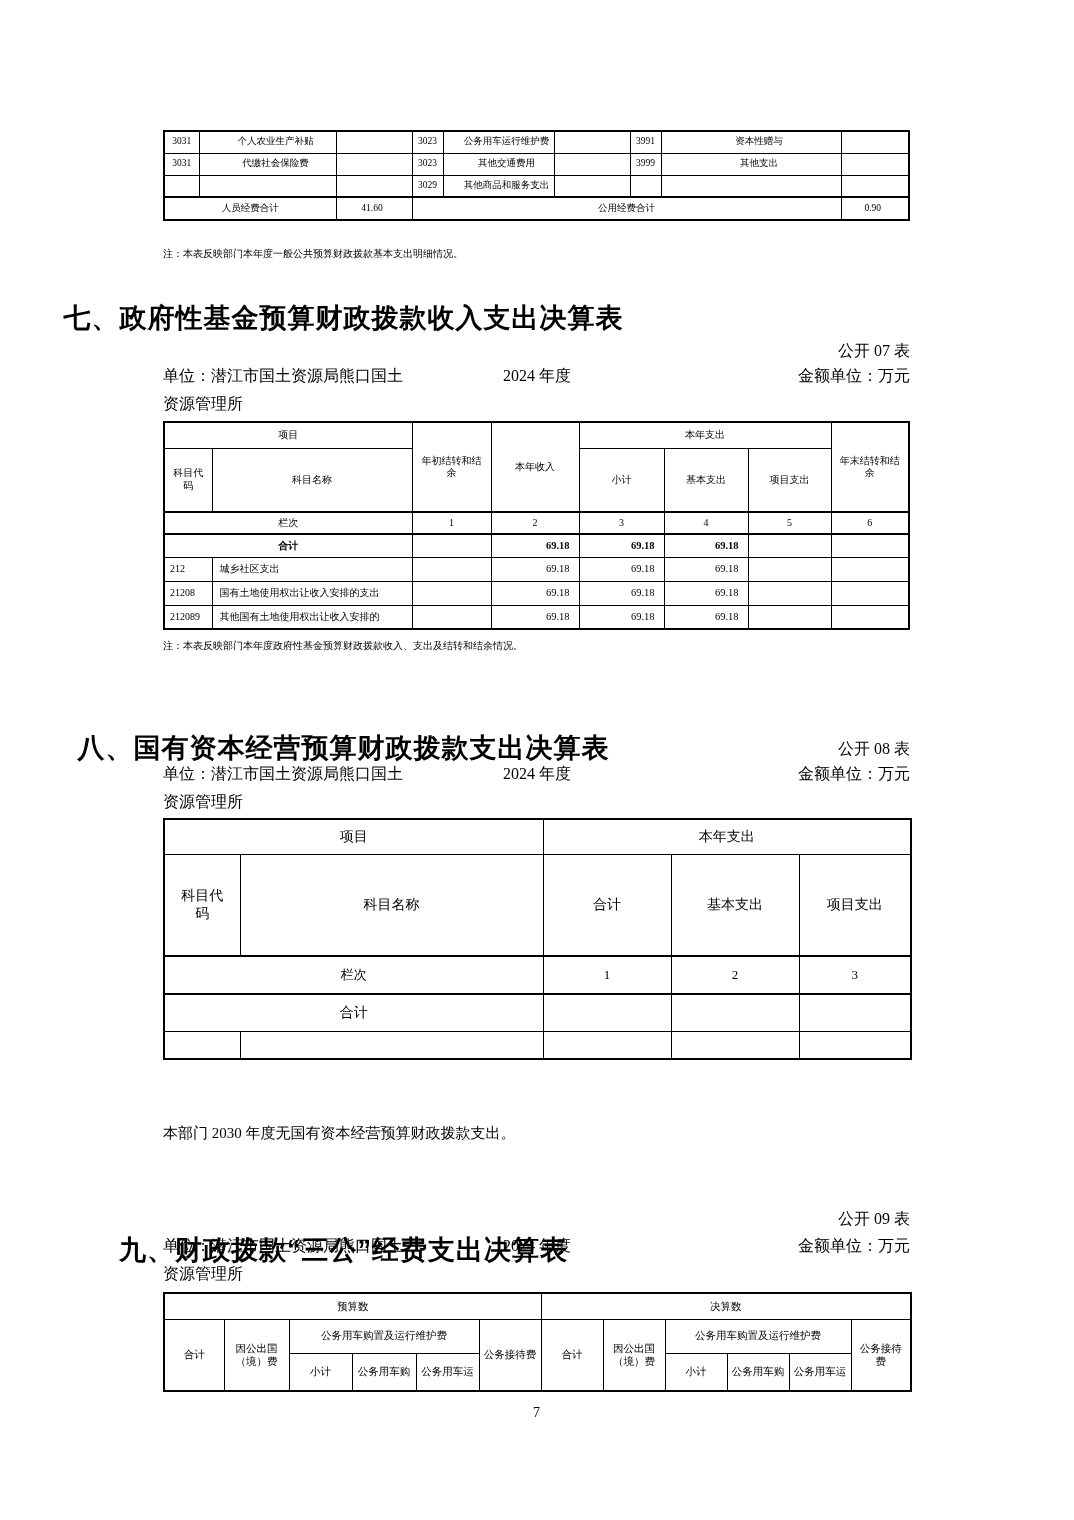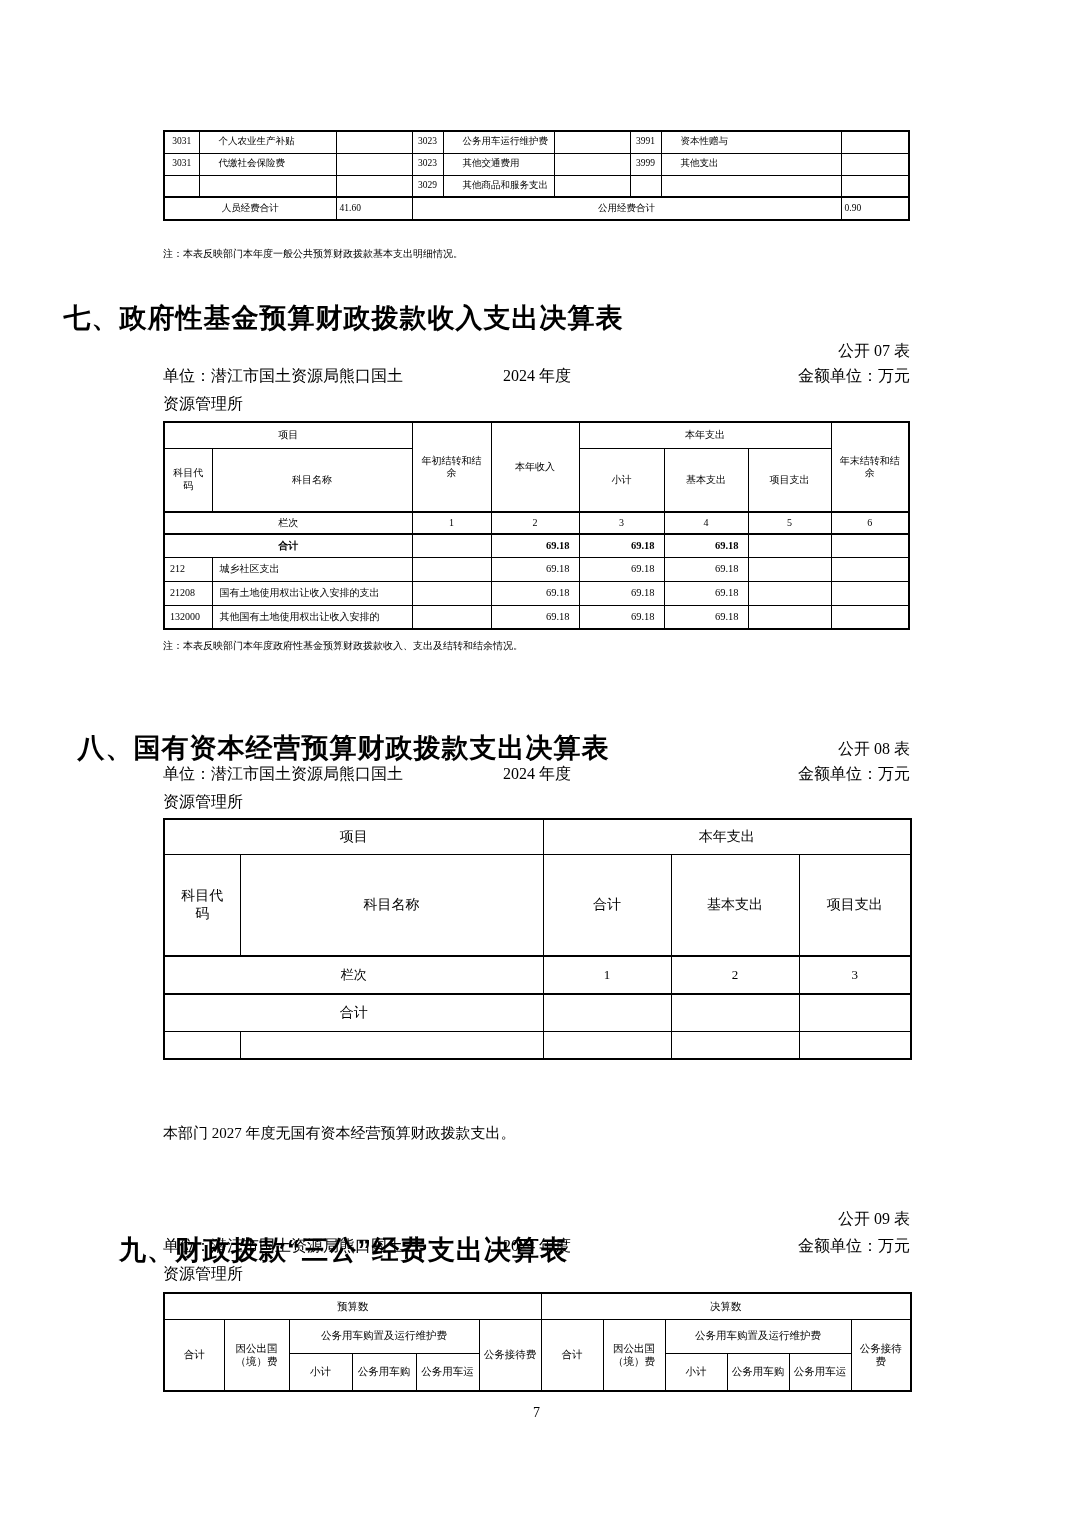--- a/index.html
+++ b/index.html
@@ -18,22 +18,22 @@
     vertical-align:middle;
     text-align:center;
     overflow:hidden;
     padding:1px 3px;
     line-height:1.25;
   }
   .tbl { border:2px solid #000; }
 
   
   .t-top td { font-size:9.5px; }
-  .t-top .name { text-align:left; padding-left:19px; }
-  .t-top .val  { text-align:left; padding-right:7px; }
+  .t-top .name { text-align:center; padding-left:19px; }
+  .t-top .val  { text-align:center; padding-right:7px; }
   .t-top .total-row td { border-top:2px solid #000; }
 
   
   .t07 td { font-size:10px; }
   .t07 .code { text-align:left; padding-left:5px; }
   .t07 .name { text-align:left; padding-left:7px; }
   .t07 .val  { text-align:right; padding-right:9px; font-size:10.5px; }
   .t07 .lanci td { border-top:2px solid #000; border-bottom:2px solid #000; }
   .t07 .bold td { font-weight:bold; }
 
@@ -193,21 +193,21 @@
         <td class="code">21208</td>
         <td class="name">国有土地使用权出让收入安排的支出</td>
         <td></td>
         <td class="val">69.18</td>
         <td class="val">69.18</td>
         <td class="val">69.18</td>
         <td></td>
         <td></td>
       </tr>
       <tr style="height:24px">
-        <td class="code">132000</td>
+        <td class="code">212089</td>
         <td class="name">其他国有土地使用权出让收入安排的</td>
         <td></td>
         <td class="val">69.18</td>
         <td class="val">69.18</td>
         <td class="val">69.18</td>
         <td></td>
         <td></td>
       </tr>
     </tbody>
   </table>
@@ -257,21 +257,21 @@
       </tr>
       <tr style="height:28px">
         <td></td>
         <td></td>
         <td></td>
         <td></td>
         <td></td>
       </tr>
     </tbody>
   </table>
-  <div class="abs note-l" style="top:1124px;">本部门 2027 年度无国有资本经营预算财政拨款支出。</div>
+  <div class="abs note-l" style="top:1124px;">本部门 2030 年度无国有资本经营预算财政拨款支出。</div>
 
   <div class="abs sec-title" style="top:1160px;">九、财政拨款“三公”经费支出决算表</div>
   <div class="abs tbl-label" style="top:1209px;">公开 09 表</div>
   <div class="abs meta" style="top:1236px;">
     <span class="u">单位：潜江市国土资源局熊口国土</span>
     <span class="y">2024 年度</span>
     <span class="a">金额单位：万元</span>
   </div>
   <div class="abs meta2" style="top:1264px;">资源管理所</div>
 

